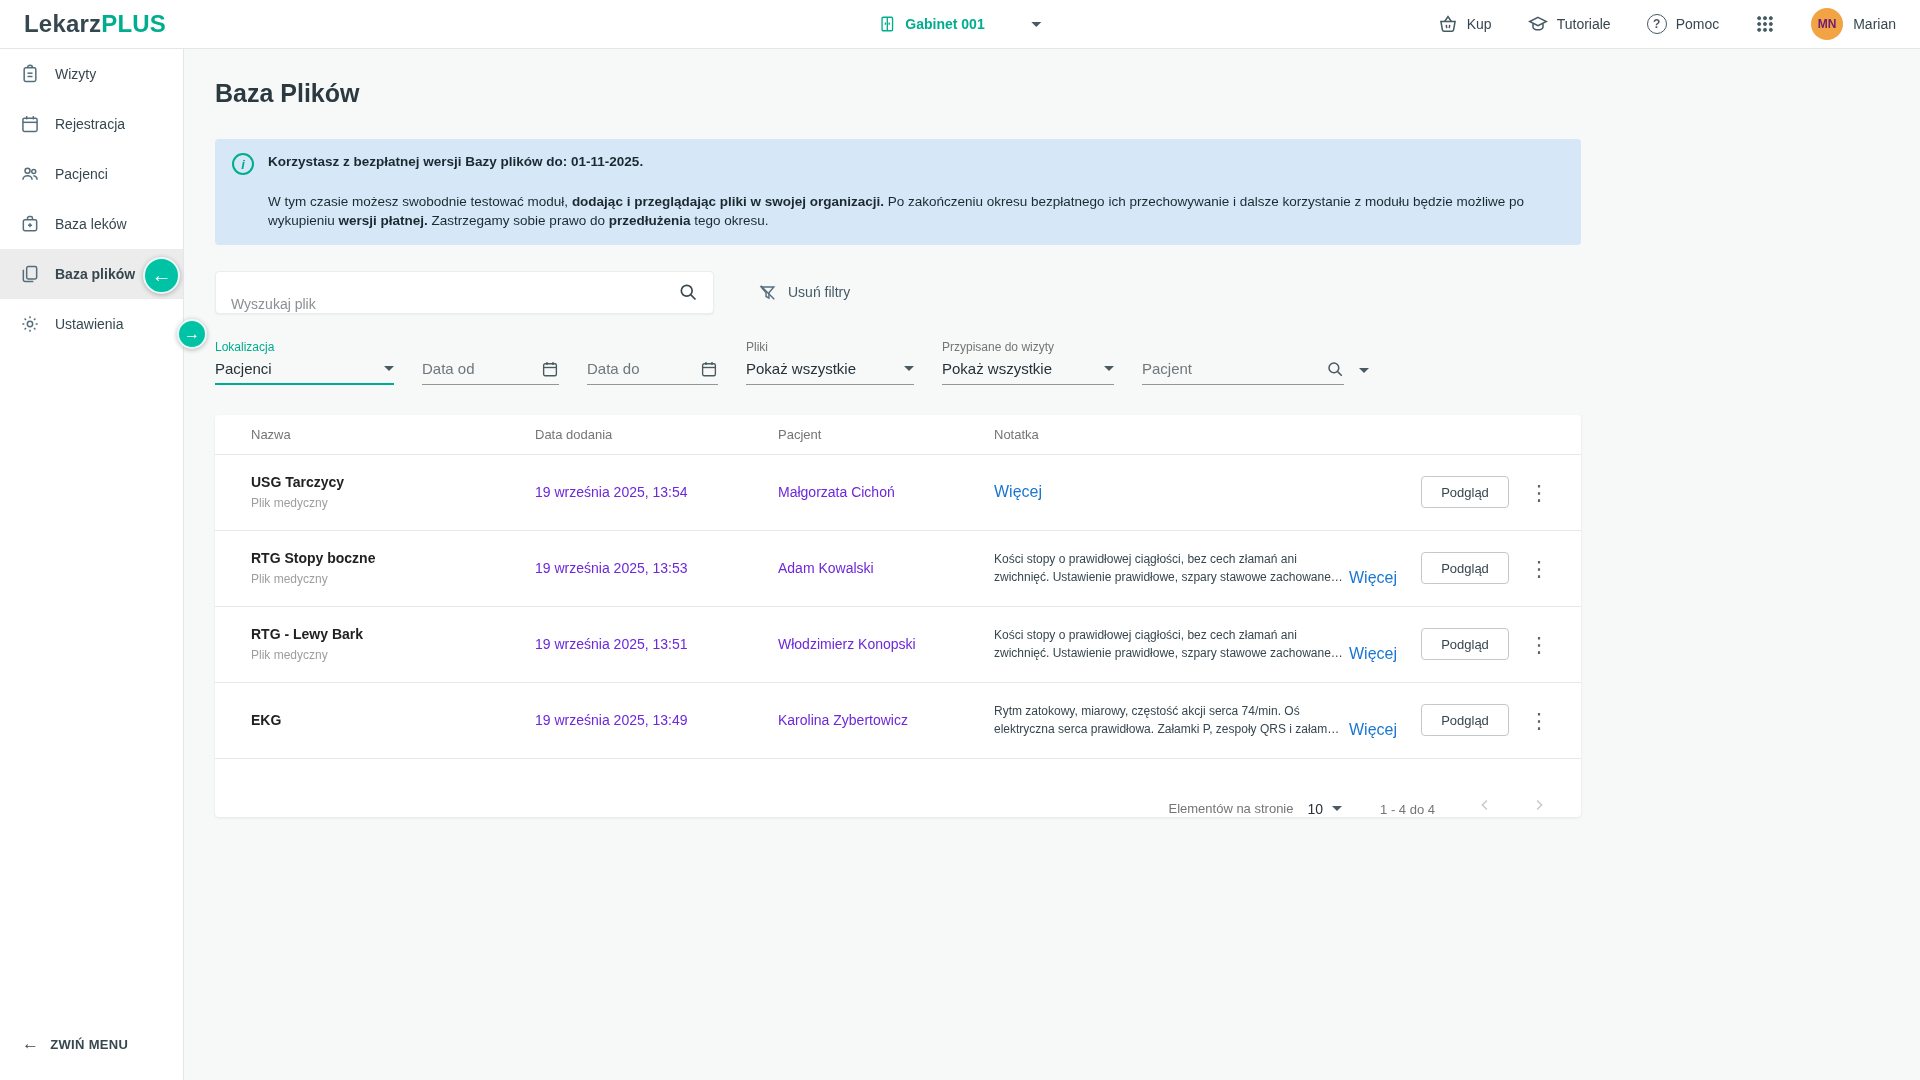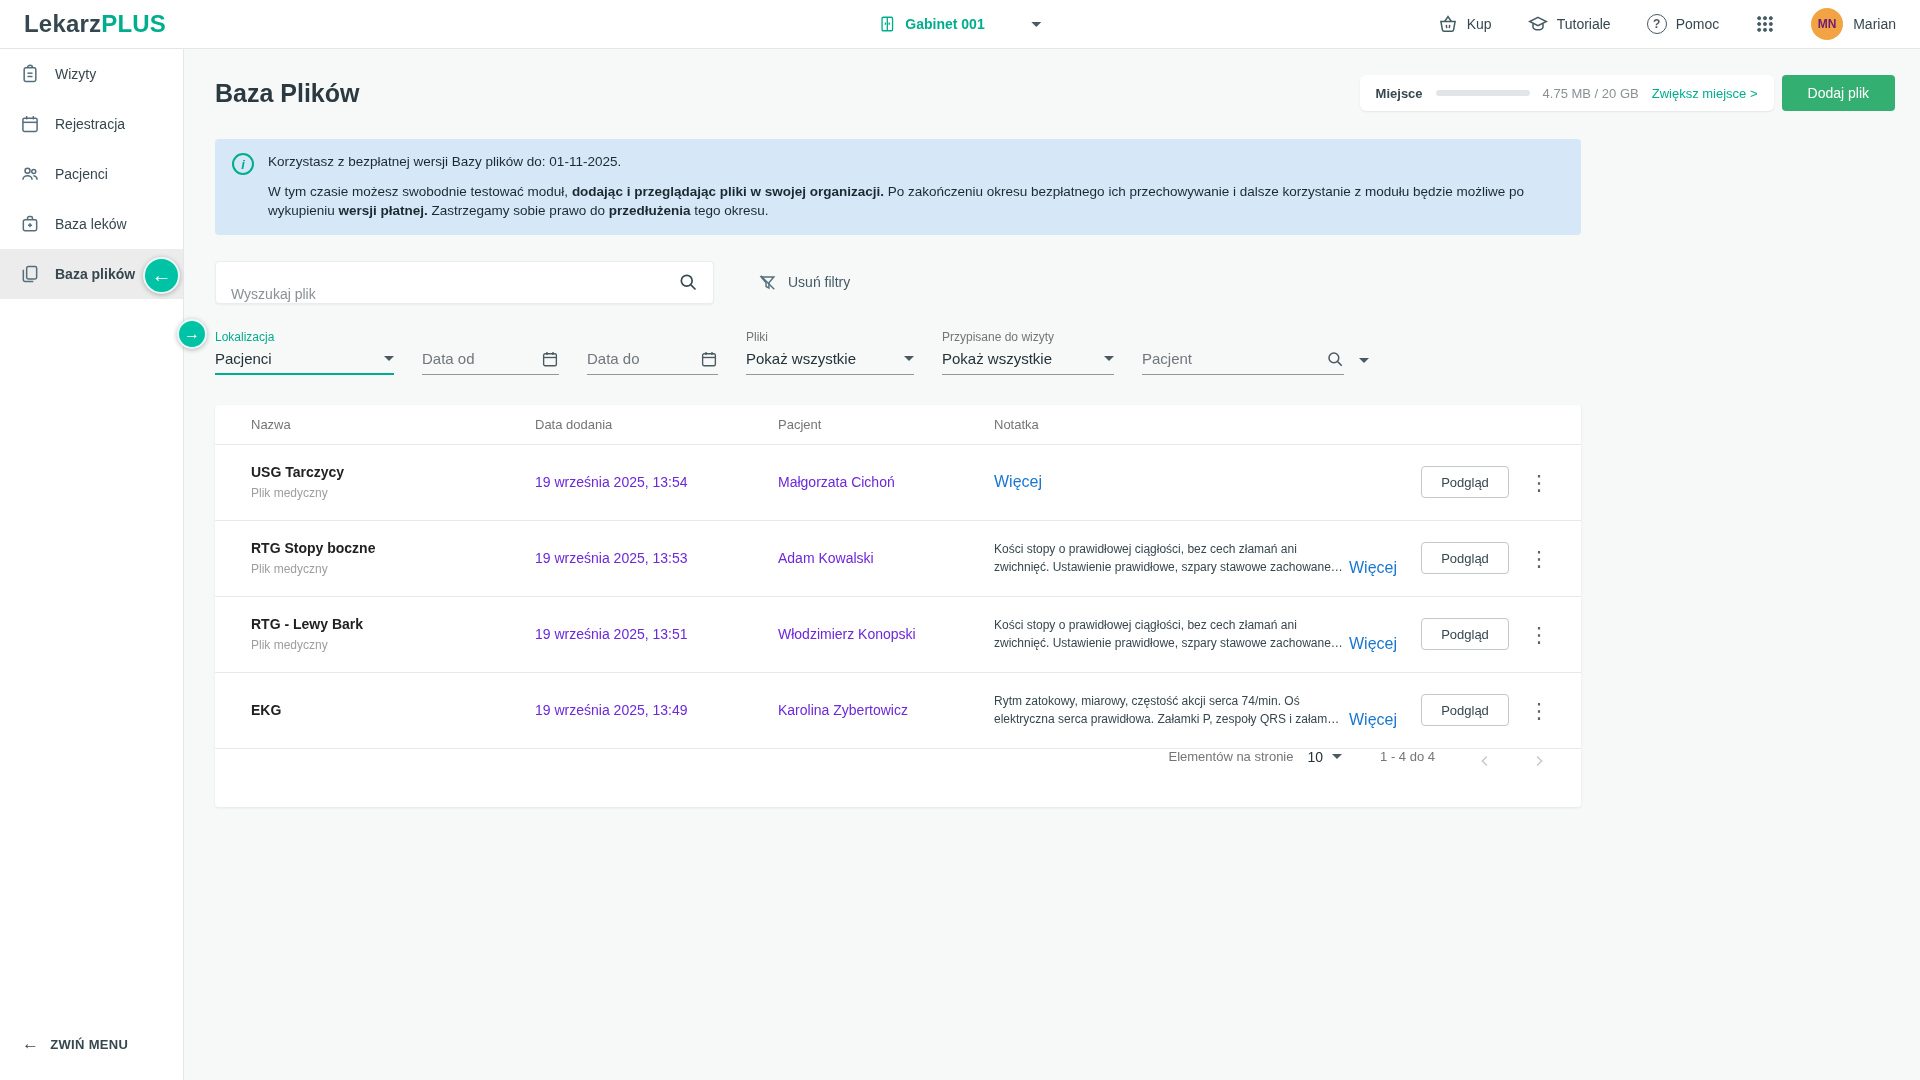--- a/index.html
+++ b/index.html
@@ -52,21 +52,21 @@
   .storage-track{width:94px;height:6px;border-radius:3px;background:#e2e5e7;overflow:hidden;}
   .storage-fill{width:3px;height:100%;background:var(--teal);}
   .storage-usage{font-size:13px;color:#8a9094;}
   .storage-link{font-size:13px;color:var(--teal);cursor:pointer;}
   .add-btn{height:36px;padding:0 26px;background:var(--green);color:#fff;border:none;border-radius:4px;font-size:14px;font-family:inherit;cursor:pointer;}
 
   
   .banner{background:#d6e7f8;border-radius:4px;padding:13px 20px 14px 17px;display:flex;gap:14px;margin-bottom:26px;}
   .info-ic{width:22px;height:22px;border:2px solid var(--teal);border-radius:50%;color:var(--teal);font-size:13px;font-weight:bold;font-style:italic;display:flex;align-items:center;justify-content:center;flex-shrink:0;margin-top:1px;}
   .banner-text{font-size:13.5px;line-height:1.45;color:#1c2a30;}
-  .banner-title{font-weight:normal;display:block;margin-bottom:10px;}
+  .banner-title{font-weight:bold;display:block;margin-bottom:20px;}
   .b-bold{font-weight:bold;}
 
   
   .search-row{display:flex;align-items:center;gap:44px;margin-bottom:26px;}
   .search-box{width:499px;height:43px;background:#fff;border:1px solid #ececec;border-radius:4px;display:flex;align-items:center;padding:0 15px;box-shadow:0 1px 2px rgba(0,0,0,.05);}
   .search-box input{flex:1;border:none;outline:none;font-size:14px;font-family:inherit;color:#263238;background:transparent;margin-top:24px;}
   .search-box input::placeholder{color:#8a9094;}
   .search-box svg{width:20px;height:20px;stroke:#37474f;}
   .clear-filters{display:flex;align-items:center;gap:11px;font-size:14px;color:#455a64;cursor:pointer;}
   .clear-filters svg{width:19px;height:19px;stroke:#546e7a;}
@@ -94,21 +94,21 @@
   .f-type{font-size:12px;color:#9e9e9e;margin-top:6px;}
   .f-type:empty{display:none;}
   .f-date,.f-patient{font-size:14px;color:#6d28d9;}
   .note-cell{display:flex;align-items:flex-end;gap:5px;padding-right:24px;}
   .f-note{font-size:12px;line-height:1.55;color:#37474f;max-width:352px;display:-webkit-box;-webkit-line-clamp:2;-webkit-box-orient:vertical;overflow:hidden;}
   .more{font-size:16px;color:var(--link);white-space:nowrap;cursor:pointer;text-decoration:none;}
   .preview-btn{height:32px;width:88px;background:#fff;border:1px solid #c3c8ca;border-radius:4px;font-size:13px;font-family:inherit;color:#37474f;cursor:pointer;}
   .kebab-cell{display:flex;justify-content:center;}
   .kebab{font-size:21px;color:#616161;cursor:pointer;line-height:1;padding:4px;}
 
-  .t-foot{height:58px;display:flex;align-items:flex-start;justify-content:flex-end;gap:38px;padding:0 30px;font-size:13px;color:#757575;}
+  .t-foot{height:58px;display:flex;align-items:flex-end;justify-content:flex-end;gap:38px;padding:0 30px;font-size:13px;color:#757575;}
   .per-page{display:flex;align-items:center;gap:14px;}
   .pp-val{display:flex;align-items:center;gap:9px;font-size:14px;color:#263238;cursor:pointer;}
   .pager{display:flex;align-items:center;gap:30px;}
   .pg-btn{width:24px;height:24px;display:flex;align-items:center;justify-content:center;cursor:default;}
   .pg-btn svg{width:18px;height:18px;stroke:#c4c9cb;}
 
   
   .annot{position:fixed;border-radius:50%;background:#00c3a5;color:#fff;display:flex;align-items:center;justify-content:center;z-index:50;border:2px solid #eafaf6;box-shadow:0 1px 5px rgba(0,0,0,.28);font-weight:bold;}
   .annot1{left:143px;top:257px;width:37px;height:37px;font-size:20px;}
   .annot2{left:177px;top:319px;width:30px;height:30px;font-size:16px;}
@@ -229,40 +229,40 @@
       </div>
       <div class="nav-item active">
         <span>
             <svg viewBox="0 0 24 24" fill="none" stroke-width="1.8">
               <rect x="8" y="3" width="12" height="15" rx="2"></rect>
               <path d="M16 21H6a2 2 0 0 1-2-2V7"></path>
             </svg>
           </span>
         <span>Baza plików</span>
       </div>
+      <div class="nav-item">
+        <span>
+            <svg viewBox="0 0 24 24" fill="none" stroke-width="1.8">
+              <circle cx="12" cy="12" r="3.2"></circle>
+              <path d="M12 2.8v2.4M12 18.8v2.4M21.2 12h-2.4M5.2 12H2.8M18.5 5.5l-1.7 1.7M7.2 16.8l-1.7 1.7M18.5 18.5l-1.7-1.7M7.2 7.2L5.5 5.5"></path>
+            </svg>
+          </span>
+        <span>Ustawienia</span>
+      </div>
     </nav>
     <div class="collapse">
       <span class="arr">←</span>
       <span>ZWIŃ MENU</span>
     </div>
   </aside>
 
   <main class="main">
 
     <div class="page-head">
       <h1 class="page-title">Baza Plików</h1>
-      <div class="head-right">
-        <div class="storage-pill">
-          <span class="storage-label">Miejsce</span>
-          <span class="storage-track"><span class="storage-fill"></span></span>
-          <span class="storage-usage">4.75 MB / 20 GB</span>
-          <span class="storage-link">Zwiększ miejsce &gt;</span>
-        </div>
-        <button class="add-btn">Dodaj plik</button>
-      </div>
     </div>
 
     <div class="banner content-w">
       <span class="info-ic">i</span>
       <div class="banner-text">
         <span class="banner-title">Korzystasz z bezpłatnej wersji Bazy plików do: 01-11-2025.</span>
         <span>W tym czasie możesz swobodnie testować moduł, </span><span class="b-bold">dodając i przeglądając pliki w swojej organizacji.</span><span> Po zakończeniu okresu bezpłatnego ich przechowywanie i dalsze korzystanie z modułu będzie możliwe po wykupieniu </span><span class="b-bold">wersji płatnej.</span><span> Zastrzegamy sobie prawo do </span><span class="b-bold">przedłużenia</span><span> tego okresu.</span>
       </div>
     </div>
 

